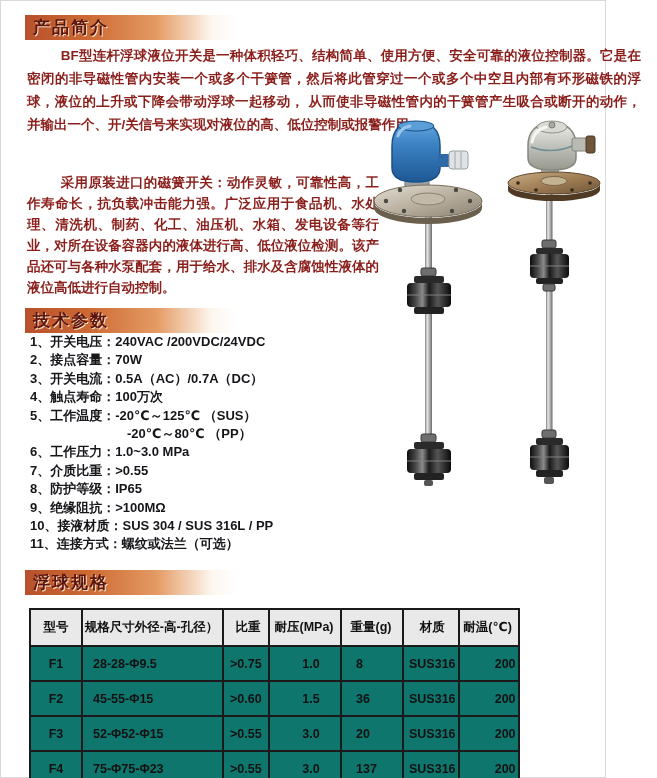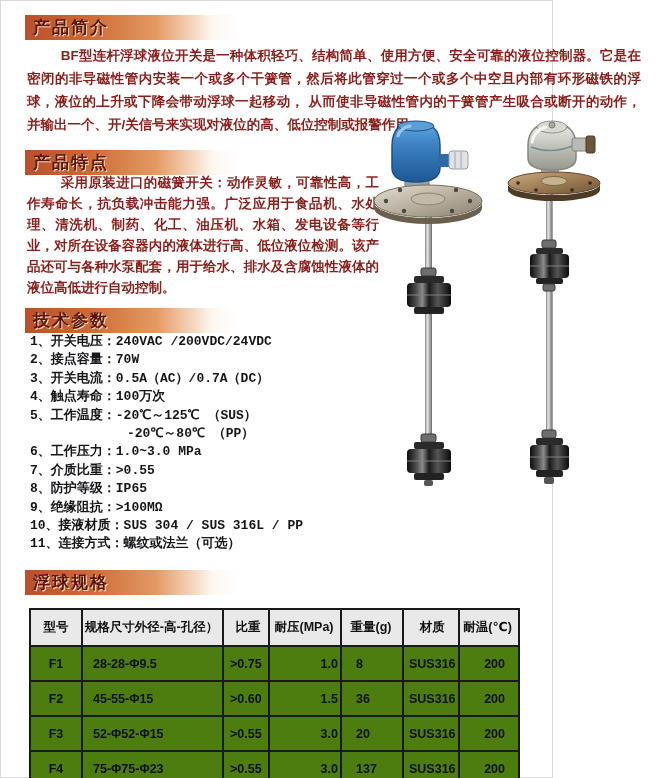--- a/index.html
+++ b/index.html
@@ -1,79 +1,76 @@
 <!DOCTYPE html>
 <html><head>
 <meta charset="utf-8">
 <style>
   html,body{margin:0;padding:0;}
   body{
     width:657px;height:778px;background:#ffffff;
     font-family:"Liberation Sans","DejaVu Sans",sans-serif;
     position:relative;overflow:hidden;
   }
-  #page{position:absolute;left:0;top:0;width:553px;height:778px;background:#fff;
+  #page{position:absolute;left:0;top:0;width:606px;height:778px;background:#fff;
     outline:1px solid #d9d9d9;outline-offset:-1px;}
 
   .banner{
     position:absolute;left:25px;width:212px;height:25px;
     background:linear-gradient(90deg,#b8502c 0%,#cd6a33 30%,#e49a63 62%,rgba(246,220,188,0.25) 88%,rgba(255,255,255,0) 100%);
     color:#5c150d;font-weight:bold;font-size:17px;line-height:25px;
     padding-left:8px;letter-spacing:2px;
     text-shadow:1px 1px 0 rgba(255,243,221,0.85);
     box-sizing:border-box;
   }
   .para{
     position:absolute;margin:0;color:#8a1f1b;font-weight:bold;
     font-size:13.5px;line-height:23px;text-indent:2.5em;text-align:justify;
   }
   #intro-body{left:27px;top:44px;width:614px;}
   #features-body{left:27px;top:172px;width:352px;line-height:21px;}
 
   #params-list{position:absolute;left:30px;top:333px;width:360px;
-    color:#15151a;font-weight:bold;font-size:13px;font-family:Liberation Mono, monospace;}
+    color:#15151a;font-weight:bold;font-size:13px;}
   .pline{line-height:18.4px;white-space:nowrap;}
   .pline.cont{margin-left:97px;}
 
   #spec-table{
     position:absolute;left:29px;top:608px;
     border-collapse:collapse;table-layout:fixed;
     font-size:12.5px;font-weight:bold;color:#111;
   }
   #spec-table th,#spec-table td{
     border:2px solid #1a1a1a;padding:2px;white-space:nowrap;overflow:hidden;
   }
   #spec-table th{background:#e9e9e9;height:31px;text-align:center;font-weight:bold;}
-  #spec-table td{background:#4d7c0f;height:29px;}
+  #spec-table td{background:#0f766e;height:29px;}
   .c0{text-align:center;}
   .c1{text-align:left;padding-left:10px !important;}
   .c2{text-align:left;padding-left:6px !important;margin-left:48px;}
-  .c3{text-align:right;padding-left:14px !important;}
+  .c3{text-align:center;padding-left:14px !important;}
   .c4{text-align:left;padding-left:14px !important;}
   .c5{text-align:right;padding-left:5px !important;}
-  .c6{text-align:center;padding-left:14px !important;}
+  .c6{text-align:right;padding-left:14px !important;}
   #spec-table th.c1,#spec-table th.c3,#spec-table th.c4,#spec-table th.c6{text-align:center;padding-left:0 !important;}
 
   .devimg{position:absolute;}
   #dev-left{left:360px;top:116px;}
   #dev-right{left:492px;top:116px;}
 </style>
 </head>
 <body>
 
 <div id="page">
 
   <div class="banner" style="top:15px">
     <span>产品简介</span>
   </div>
   <p class="para" id="intro-body">BF型连杆浮球液位开关是一种体积轻巧、结构简单、使用方便、安全可靠的液位控制器。它是在密闭的非导磁性管内安装一个或多个干簧管，然后将此管穿过一个或多个中空且内部有环形磁铁的浮球，液位的上升或下降会带动浮球一起移动， 从而使非导磁性管内的干簧管产生吸合或断开的动作， 并输出一个、开/关信号来实现对液位的高、低位控制或报警作用。</p>
 
-  <div class="banner" style="top:150px">
-    <span>产品特点</span>
-  </div>
   <p class="para" id="features-body">采用原装进口的磁簧开关：动作灵敏，可靠性高，工作寿命长，抗负载冲击能力强。广泛应用于食品机、水处理、清洗机、制药、化工、油压机、水箱、发电设备等行业，对所在设备容器内的液体进行高、低位液位检测。该产品还可与各种水泵配套，用于给水、排水及含腐蚀性液体的液位高低进行自动控制。</p>
 
   <svg class="devimg" id="dev-left" width="145" height="372" viewBox="0 0 145 372">
     <defs>
       <linearGradient id="blueG" x1="0" y1="0" x2="0" y2="1">
         <stop offset="0" stop-color="#63a7e0"></stop>
           <stop offset="0.4" stop-color="#3a80c2"></stop>
           <stop offset="1" stop-color="#1e5894"></stop>
       </linearGradient>
       <linearGradient id="rodG" x1="0" y1="0" x2="1" y2="0">

